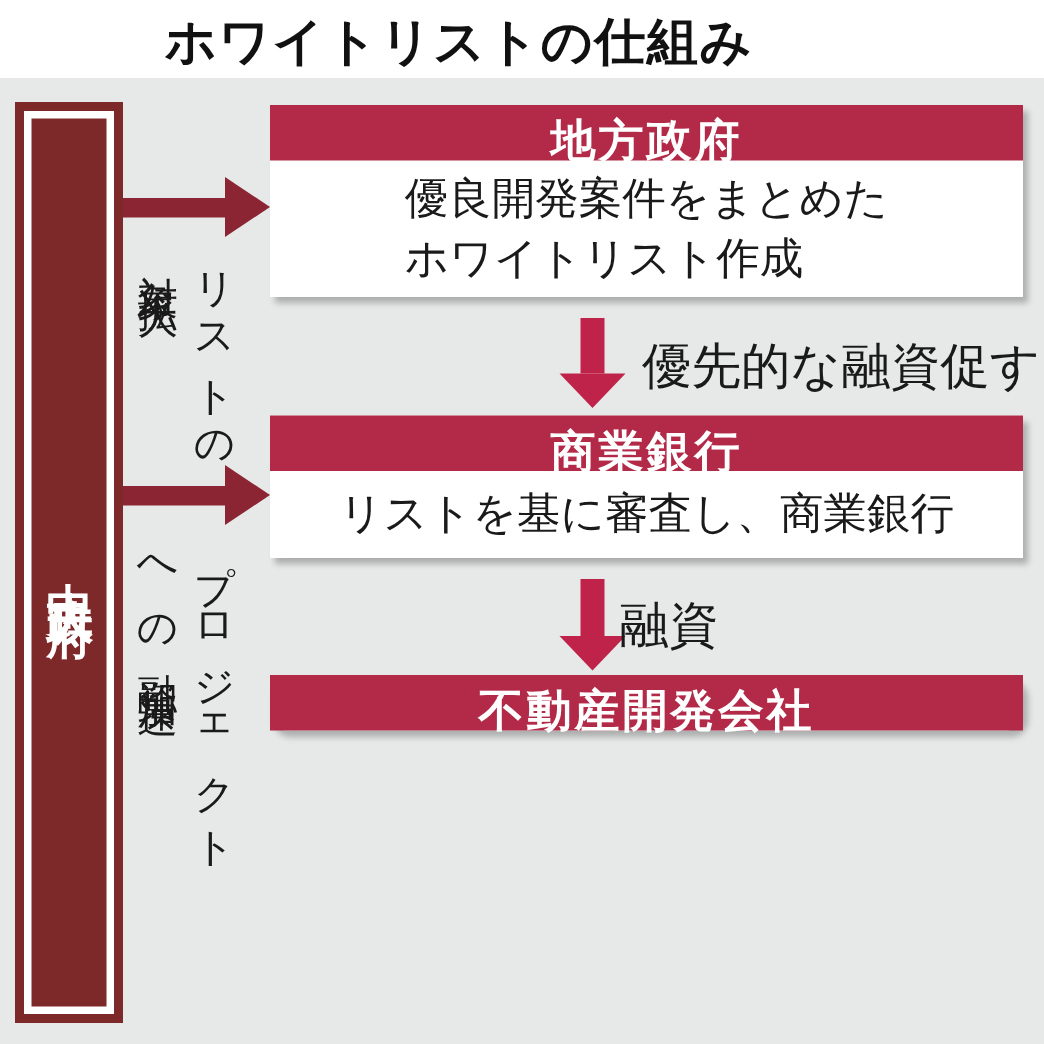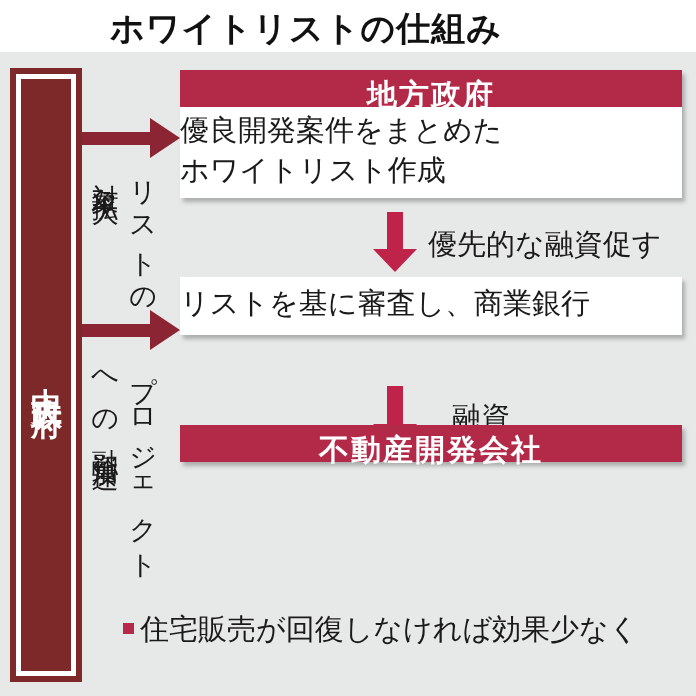--- a/index.html
+++ b/index.html
@@ -40,36 +40,36 @@
   }
   .vl1{left:86px;top:162px;height:150px;}
   .vl2{left:86px;top:356px;height:232px;}
   
   .box{left:180px;width:502px;background:#ffffff;box-shadow:3px 4px 4px rgba(0,0,0,0.25);}
   .box-header{
     height:37px;background:#b32a49;color:#ffffff;
     font-size:30px;font-weight:700;text-align:center;line-height:50px;letter-spacing:2px;
   }
   .box-body{
-    display:flex;justify-content:flex-start;align-items:center;
-    font-size:29px;line-height:40px;color:#1a1a1a;font-family:Liberation Mono, monospace;
+    display:flex;justify-content:center;align-items:center;
+    font-size:29px;line-height:40px;color:#1a1a1a;
   }
   .box-body .txt{white-space:pre-line;text-align:left;}
   .b1{top:70px;}  .b1 .box-body{min-height:91px;}
   .b2{top:277px;} .b2 .box-body{min-height:58px;}
-  .b3{top:425px;} .b3 .box-body{min-height:93px;padding-bottom:2px;}
+  .b3{top:450px;border-radius:11px;} .b3 .box-body{min-height:93px;padding-bottom:2px;}
   
   .arrow-down{display:flex;flex-direction:column;align-items:center;width:44px;}
   .arrow-down .shaft{width:16px;background:#c0234a;}
   .arrow-down .head{width:0;height:0;border-left:22px solid transparent;border-right:22px solid transparent;border-top:23px solid #c0234a;}
   .ad1{left:373px;top:212px;} .ad1 .shaft{height:37px;}
   .ad2{left:373px;top:386px;} .ad2 .shaft{height:38px;}
-  .ad-label{font-size:29px;color:#1a1a1a;line-height:34px;}
+  .ad-label{font-size:33px;color:#1a1a1a;line-height:34px;}
   .adl1{left:428px;top:227px;}
-  .adl2{left:452px;top:400px;}
+  .adl2{left:413px;top:400px;}
   
   .notes{left:123px;top:610px;}
   .note-row{display:flex;align-items:flex-start;margin-bottom:2px;}
   .note-bullet{width:11px;height:11px;background:#b5294a;margin:13px 6px 0 0;flex:0 0 auto;}
   .note-text{font-size:29px;line-height:38px;color:#1a1a1a;white-space:nowrap;}
 </style>
 </head>
 <body>
 
 <div class="abs title">ホワイトリストの仕組み</div>
@@ -103,33 +103,30 @@
   </div>
 </div>
 
 <div class="abs arrow-down ad1">
   <div class="shaft"></div>
   <div class="head"></div>
 </div>
 <div class="abs ad-label adl1">優先的な融資促す</div>
 
 <div class="abs box b2">
+  <div class="box-header">商業銀行</div>
   <div class="box-body">
     <div class="txt">リストを基に審査し、商業銀行</div>
   </div>
 </div>
 
 <div class="abs arrow-down ad2">
   <div class="shaft"></div>
   <div class="head"></div>
 </div>
 <div class="abs ad-label adl2">融資</div>
 
 <div class="abs box b3">
   <div class="box-header">不動産開発会社</div>
 </div>
 
 <div class="abs notes">
-  <div class="note-row">
-    <div class="note-bullet"></div>
-    <div class="note-text">住宅販売が回復しなければ効果少なく</div>
-  </div>
 </div>
 
 </body></html>

